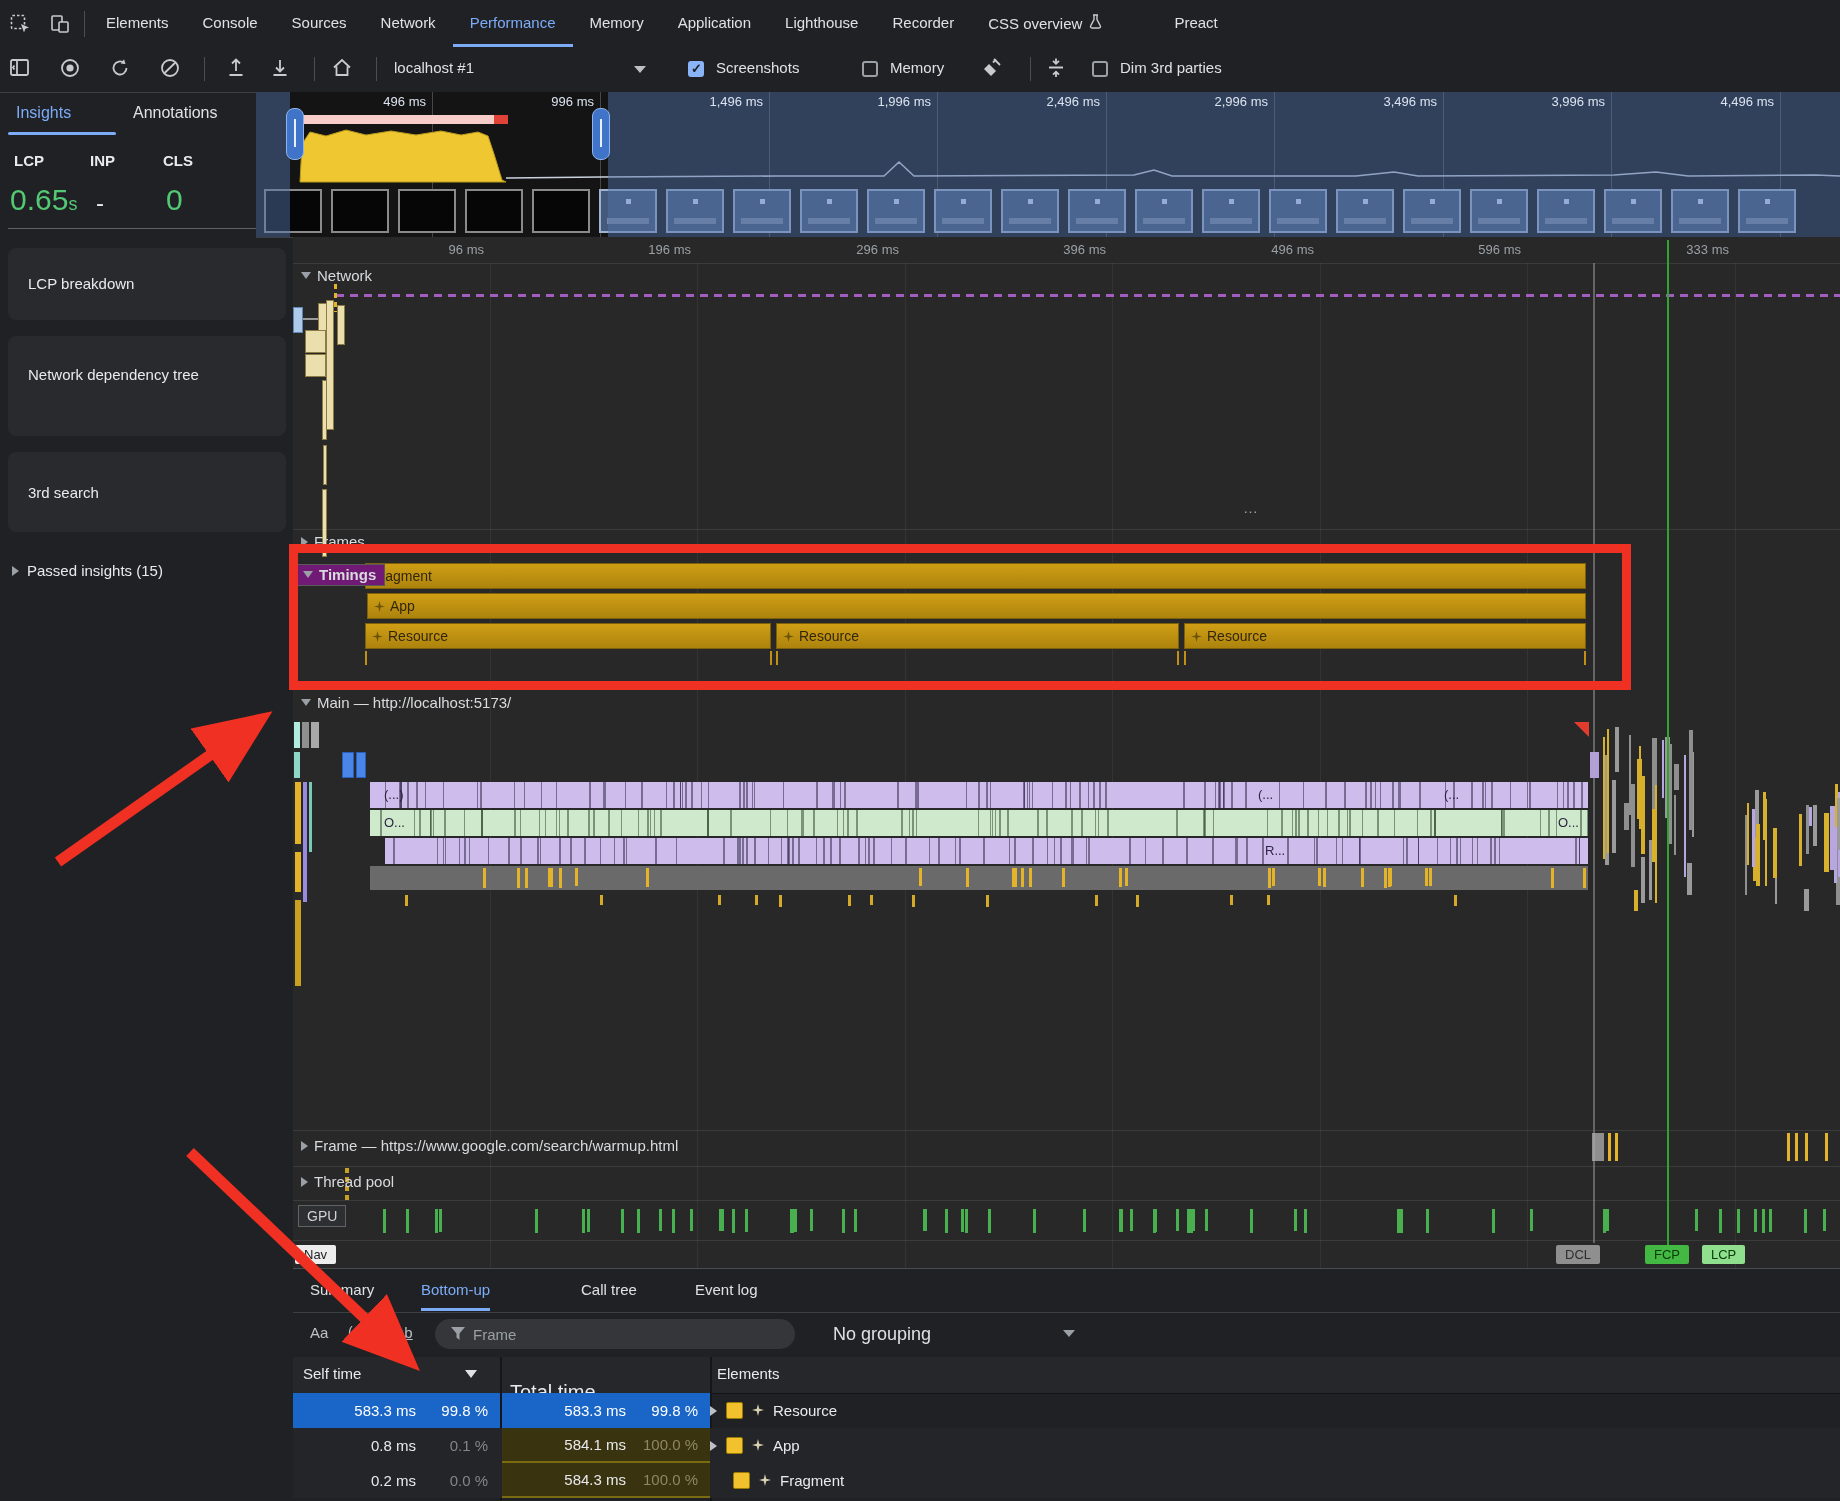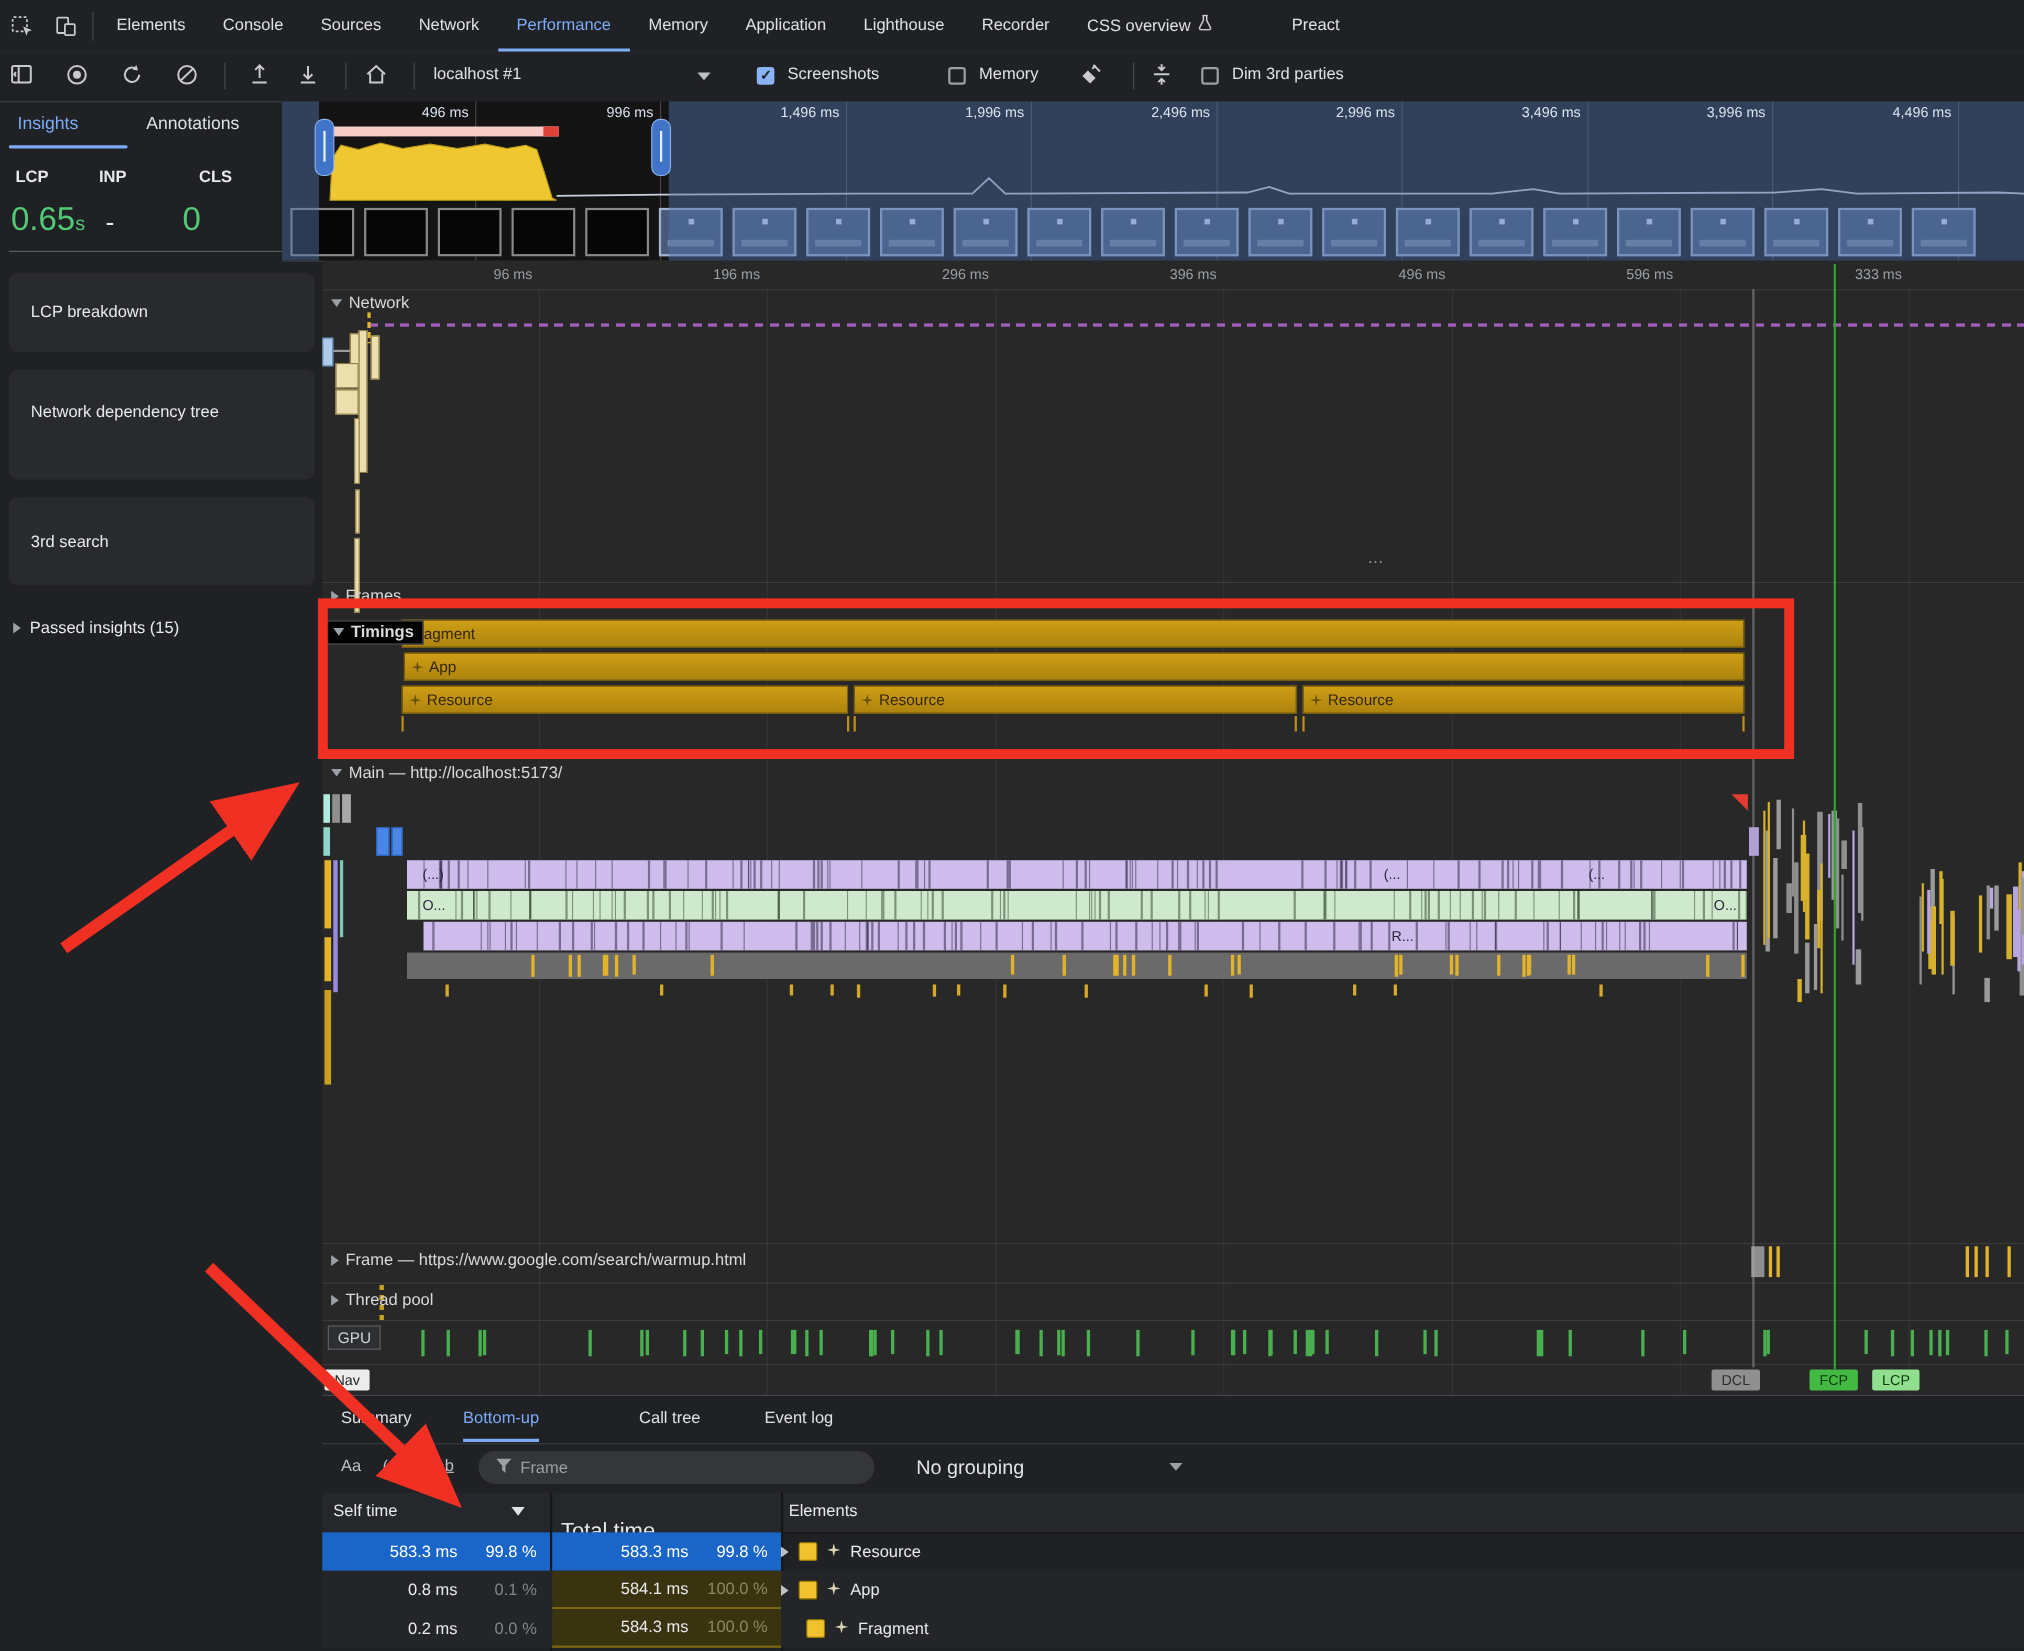--- a/index.html
+++ b/index.html
@@ -173,21 +173,21 @@
     <div class="abs lbl15" style="left:1120px;top:12px">Dim 3rd parties</div>
   </div>
 
   <div>
     <div class="side-tab active" style="left:16px">Insights</div>
     <div class="abs" style="left:8px;top:132px;width:108px;height:3px;background:#7cacf8;border-radius:2px"></div>
     <div class="side-tab" style="left:133px">Annotations</div>
 
     <div class="metric-l" style="left:14px">LCP</div>
     <div class="metric-l" style="left:90px">INP</div>
-    <div class="metric-l" style="left:181px">CLS</div>
+    <div class="metric-l" style="left:163px">CLS</div>
     <div class="metric-v" style="left:10px"><span>0.65</span><span style="font-size:18px">s</span></div>
     <div class="metric-v" style="left:96px;color:#e8eaed;font-size:24px;top:189px">-</div>
     <div class="metric-v" style="left:166px">0</div>
     <div class="abs" style="left:8px;top:228px;width:280px;height:1px;background:#5f6368"></div>
 
     <div class="card" style="top:248px;height:72px">
       <div class="t" style="top:25px">LCP breakdown</div>
       </div>
     <div class="card" style="top:336px;height:100px">
       <div class="t" style="top:28px;width:220px">Network dependency tree</div>
@@ -357,21 +357,21 @@
 
     <div class="sec-head" style="left:8px;top:296px">
       <span class="tri-r"></span>
       <span>Frames</span>
       </div>
 
     <div class="abs" style="left:0px;top:319px;width:3px;height:132px;background:#4a7fd4"></div>
     <div class="gold-bar" style="left:72px;top:326px;width:1221px;height:26px">
       <span>Fragment</span>
       </div>
-    <div class="sec-head" style="left:3px;top:327px;background:#000000;border:1px solid #5a5a5a;padding:1px 8px 2px 6px;font-weight:bold">
+    <div class="sec-head" style="left:3px;top:327px;background:#701a75;border:1px solid #5a5a5a;padding:1px 8px 2px 6px;font-weight:bold">
       <span class="tri-d"></span>
       <span>Timings</span>
       </div>
     <div class="gold-bar" style="left:74px;top:356px;width:1219px;height:26px">
       <span class="sp">
           <svg width="11" height="11" viewBox="0 0 12 12" fill="#6b5408">
             <path d="M6 0 7.2 4.8 12 6 7.2 7.2 6 12 4.8 7.2 0 6 4.8 4.8Z"></path>
           </svg>
         </span>
       <span>App</span>

